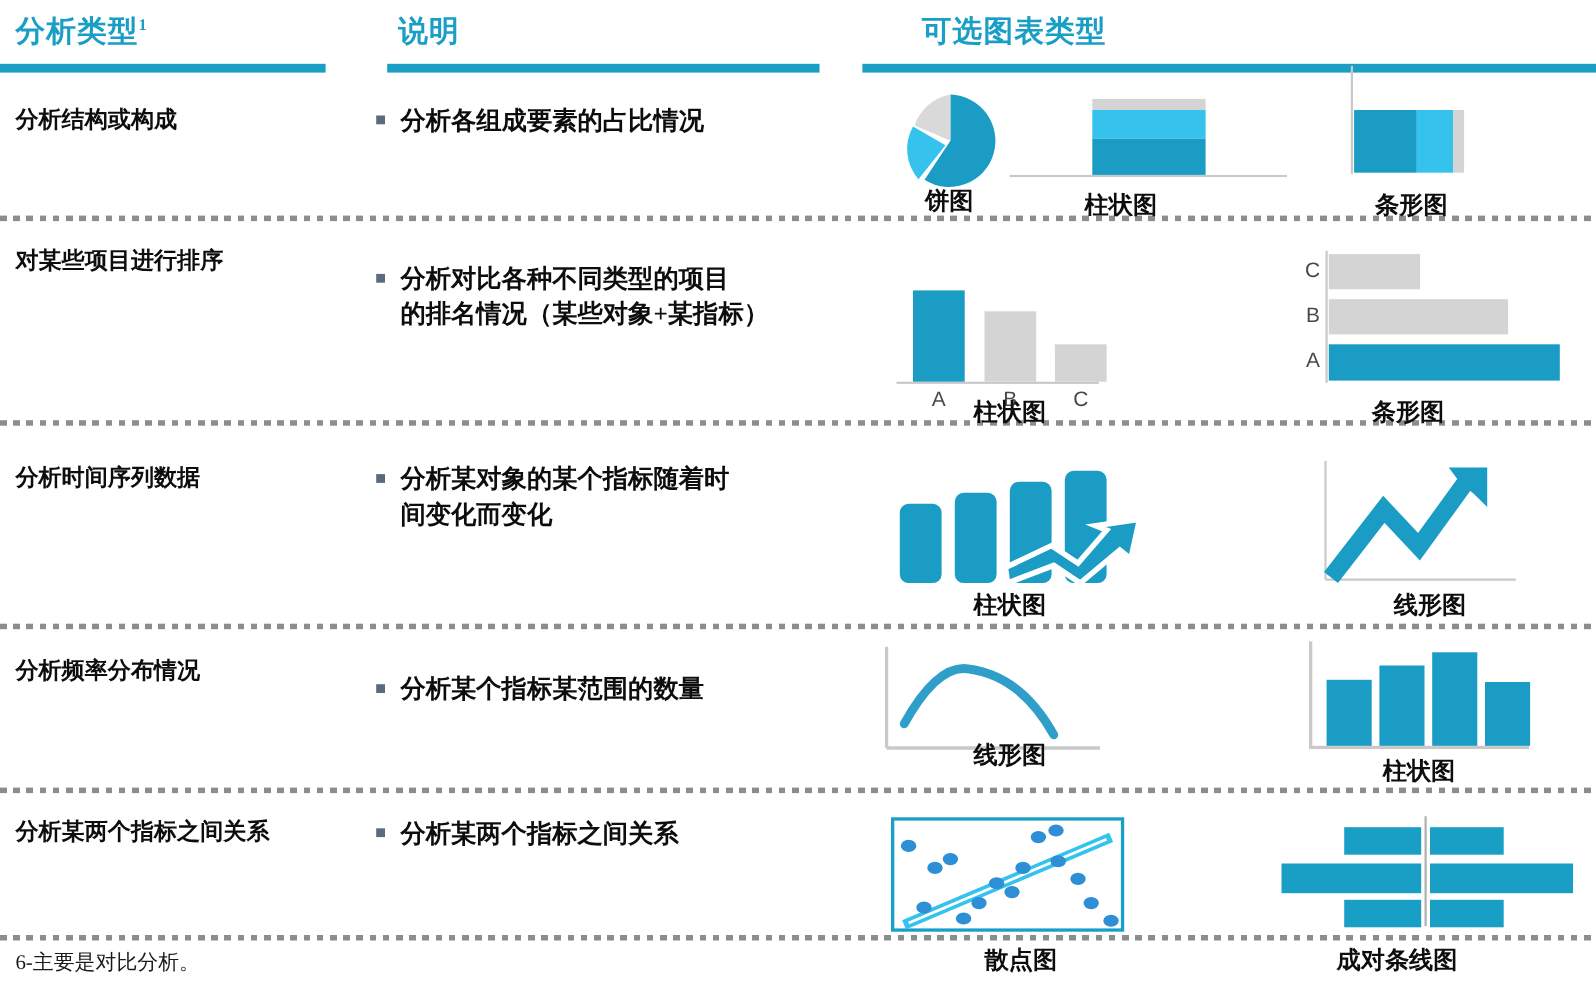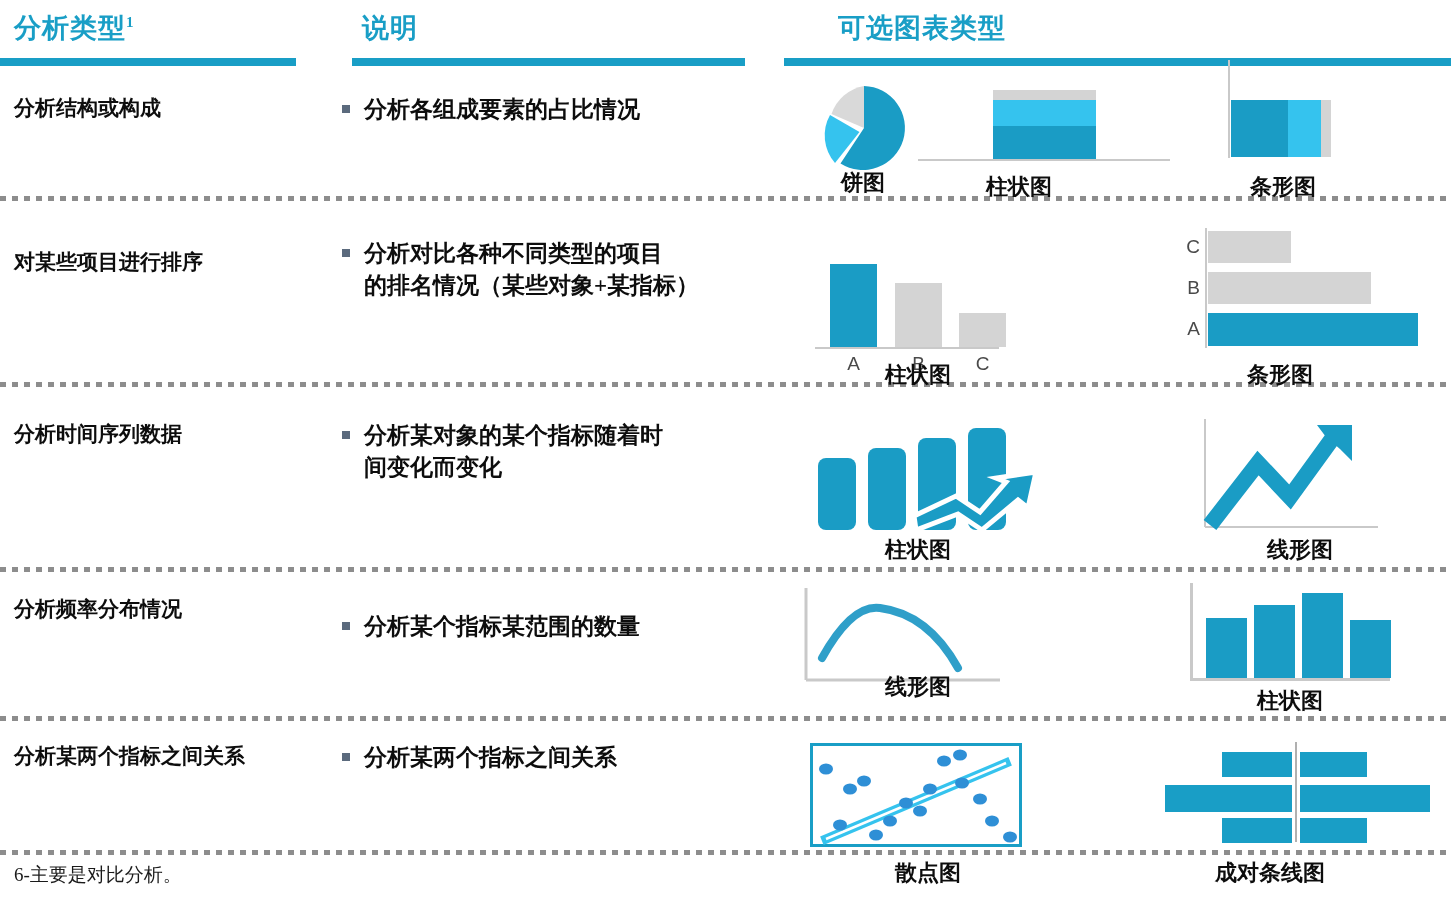--- a/index.html
+++ b/index.html
@@ -119,21 +119,21 @@
   <div class="cap" style="left:944px; top:172px; width:150px;">柱状图</div>
 
   <div style="position:absolute; left:1228px; top:60px;">
     <div class="ax" style="left:0; top:0; width:2px; height:98px;"></div>
     <div class="bar" style="left:3px;  top:40px; width:57px; height:57px; background:#1a9cc5;"></div>
     <div class="bar" style="left:60px; top:40px; width:33px; height:57px; background:#35c3ee;"></div>
     <div class="bar" style="left:93px; top:40px; width:10px; height:57px; background:#d4d4d4;"></div>
   </div>
   <div class="cap" style="left:1183px; top:172px; width:200px;">条形图</div>
 
-  <div class="cell-type" style="top:248px">对某些项目进行排序</div>
+  <div class="cell-type" style="top:223px">对某些项目进行排序</div>
   <div class="cell-desc" style="top:238px">
     <span class="bullet"></span>
     <span class="bt">分析对比各种不同类型的项目</span>
     <span class="bt">的排名情况（某些对象+某指标）</span>
   </div>
 
   <div style="position:absolute; left:815px; top:255px;">
     <div class="ax" style="left:0; top:92px; width:184px; height:2px;"></div>
     <div class="bar" style="left:15px;  top:9px;  width:47px; height:83px; background:#1a9cc5;"></div>
     <div class="bar" style="left:80px;  top:28px; width:47px; height:64px; background:#d4d4d4;"></div>

